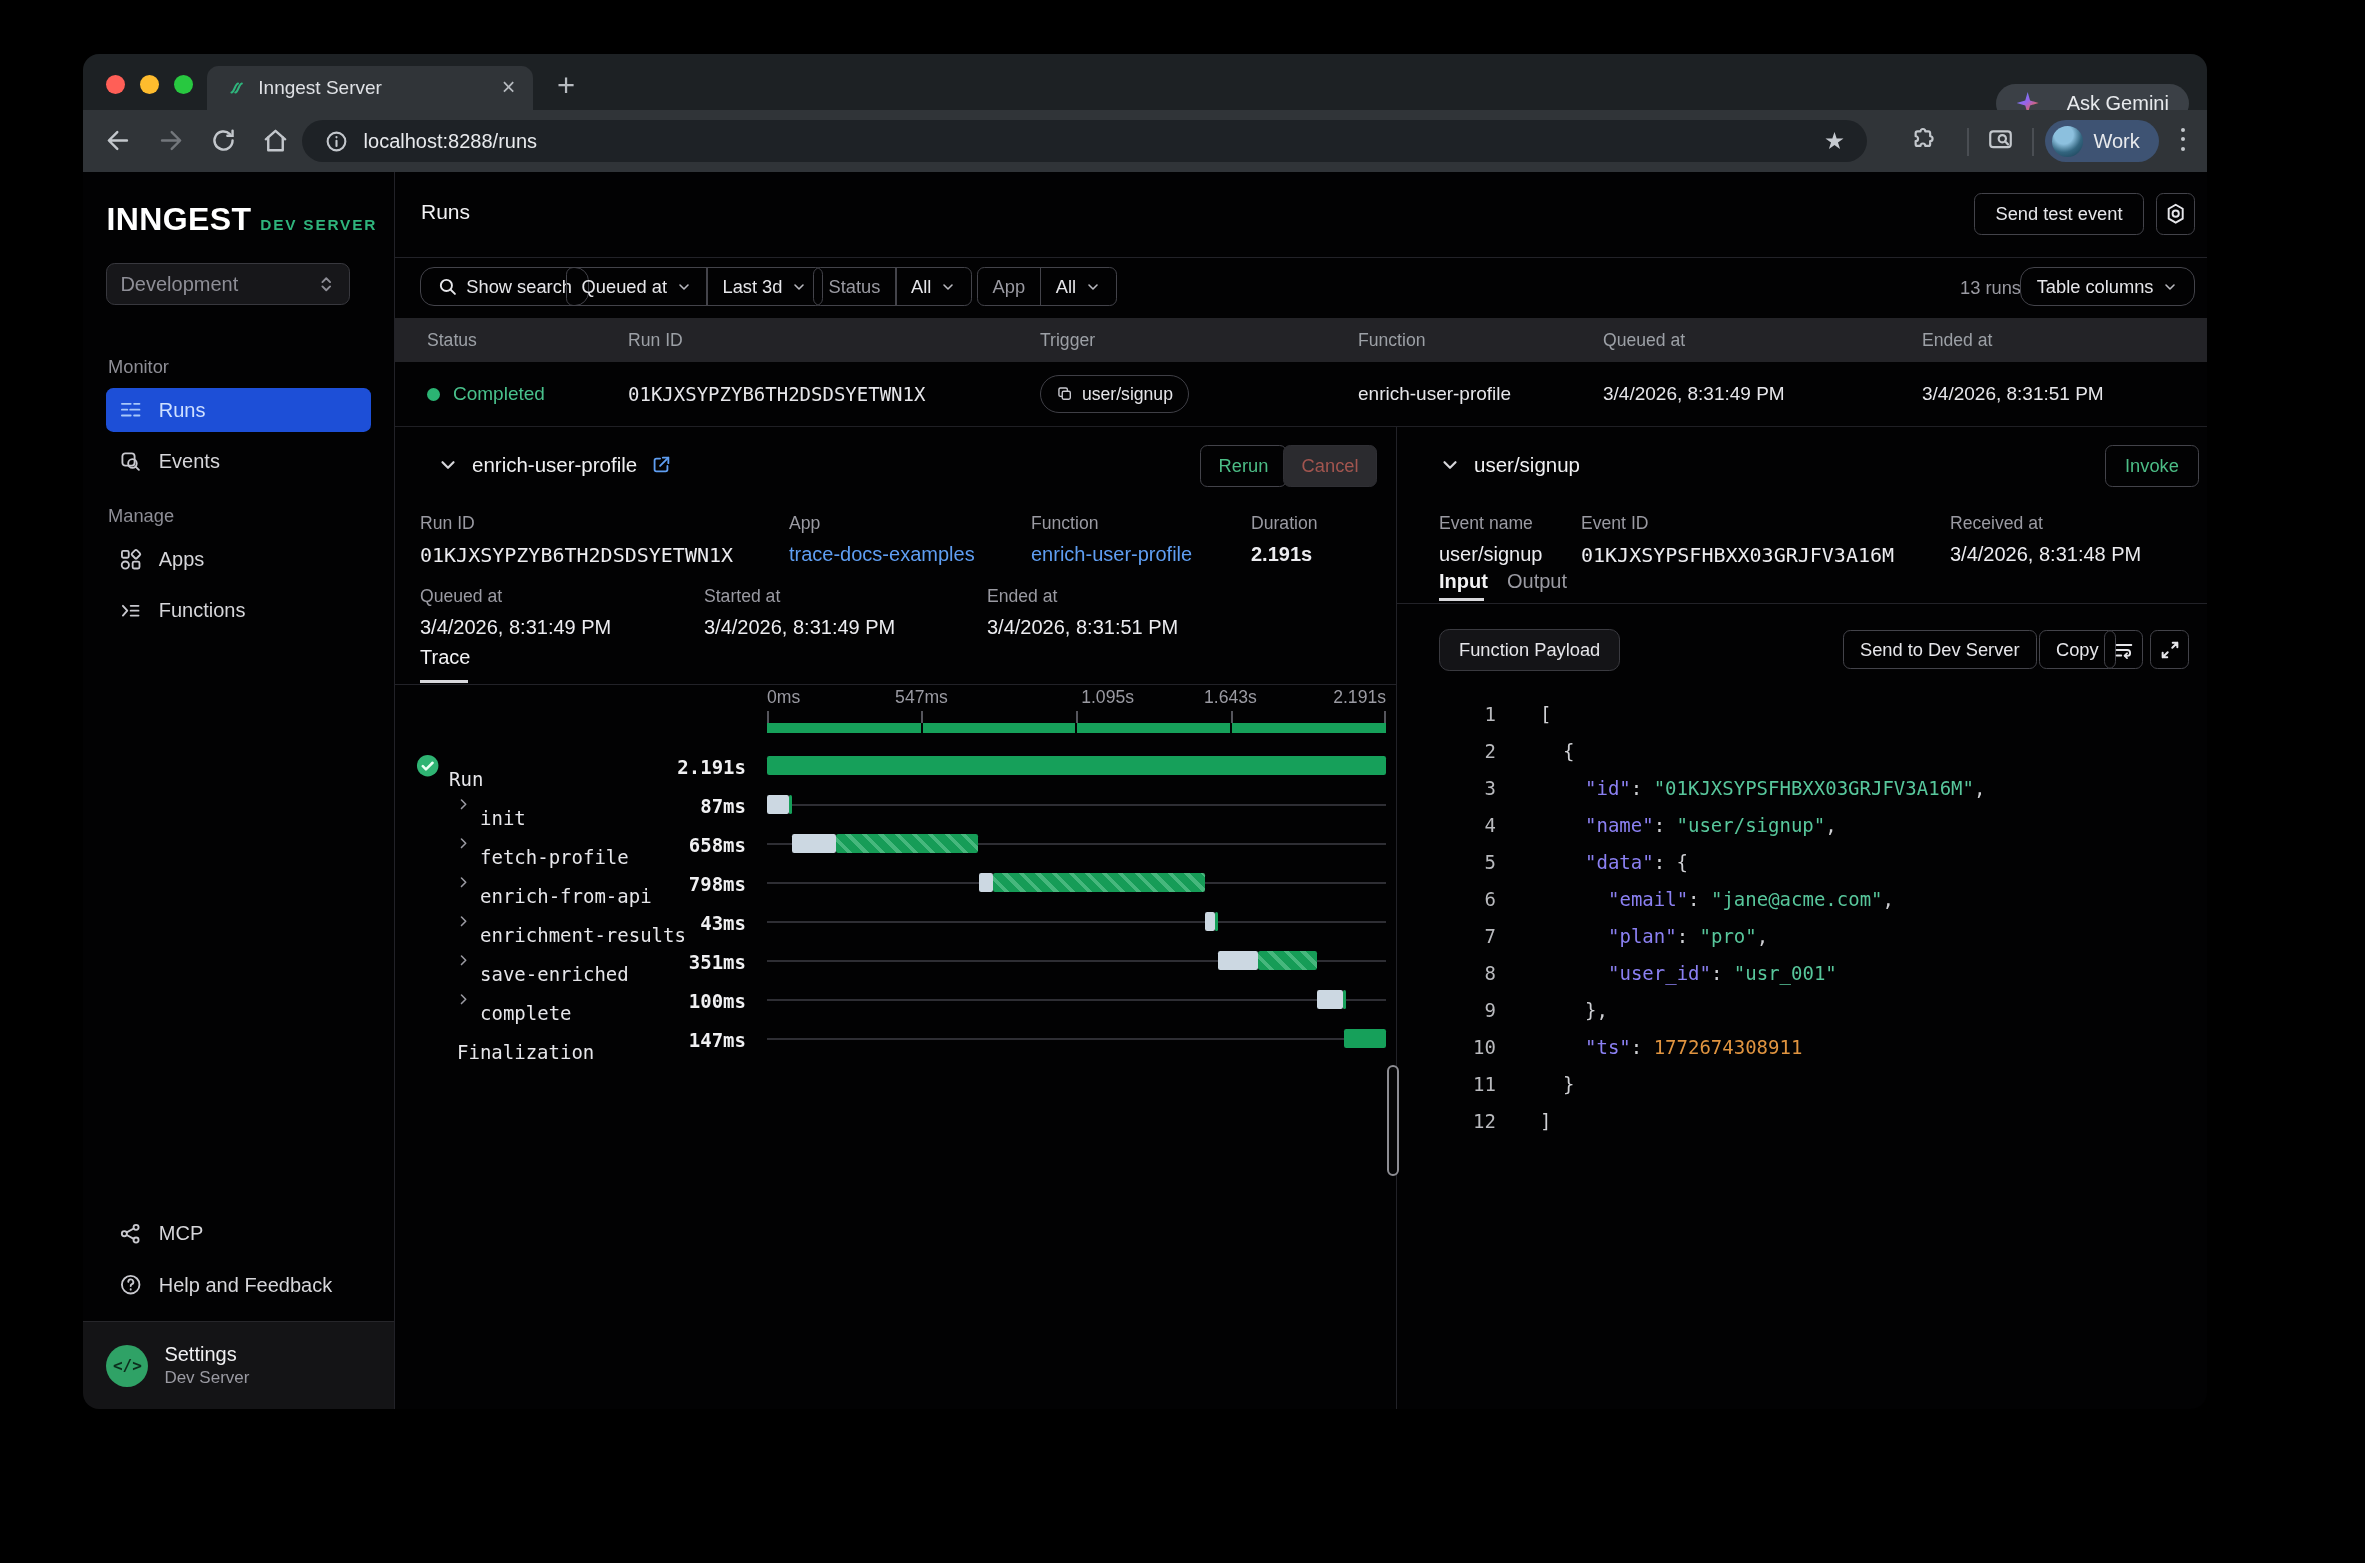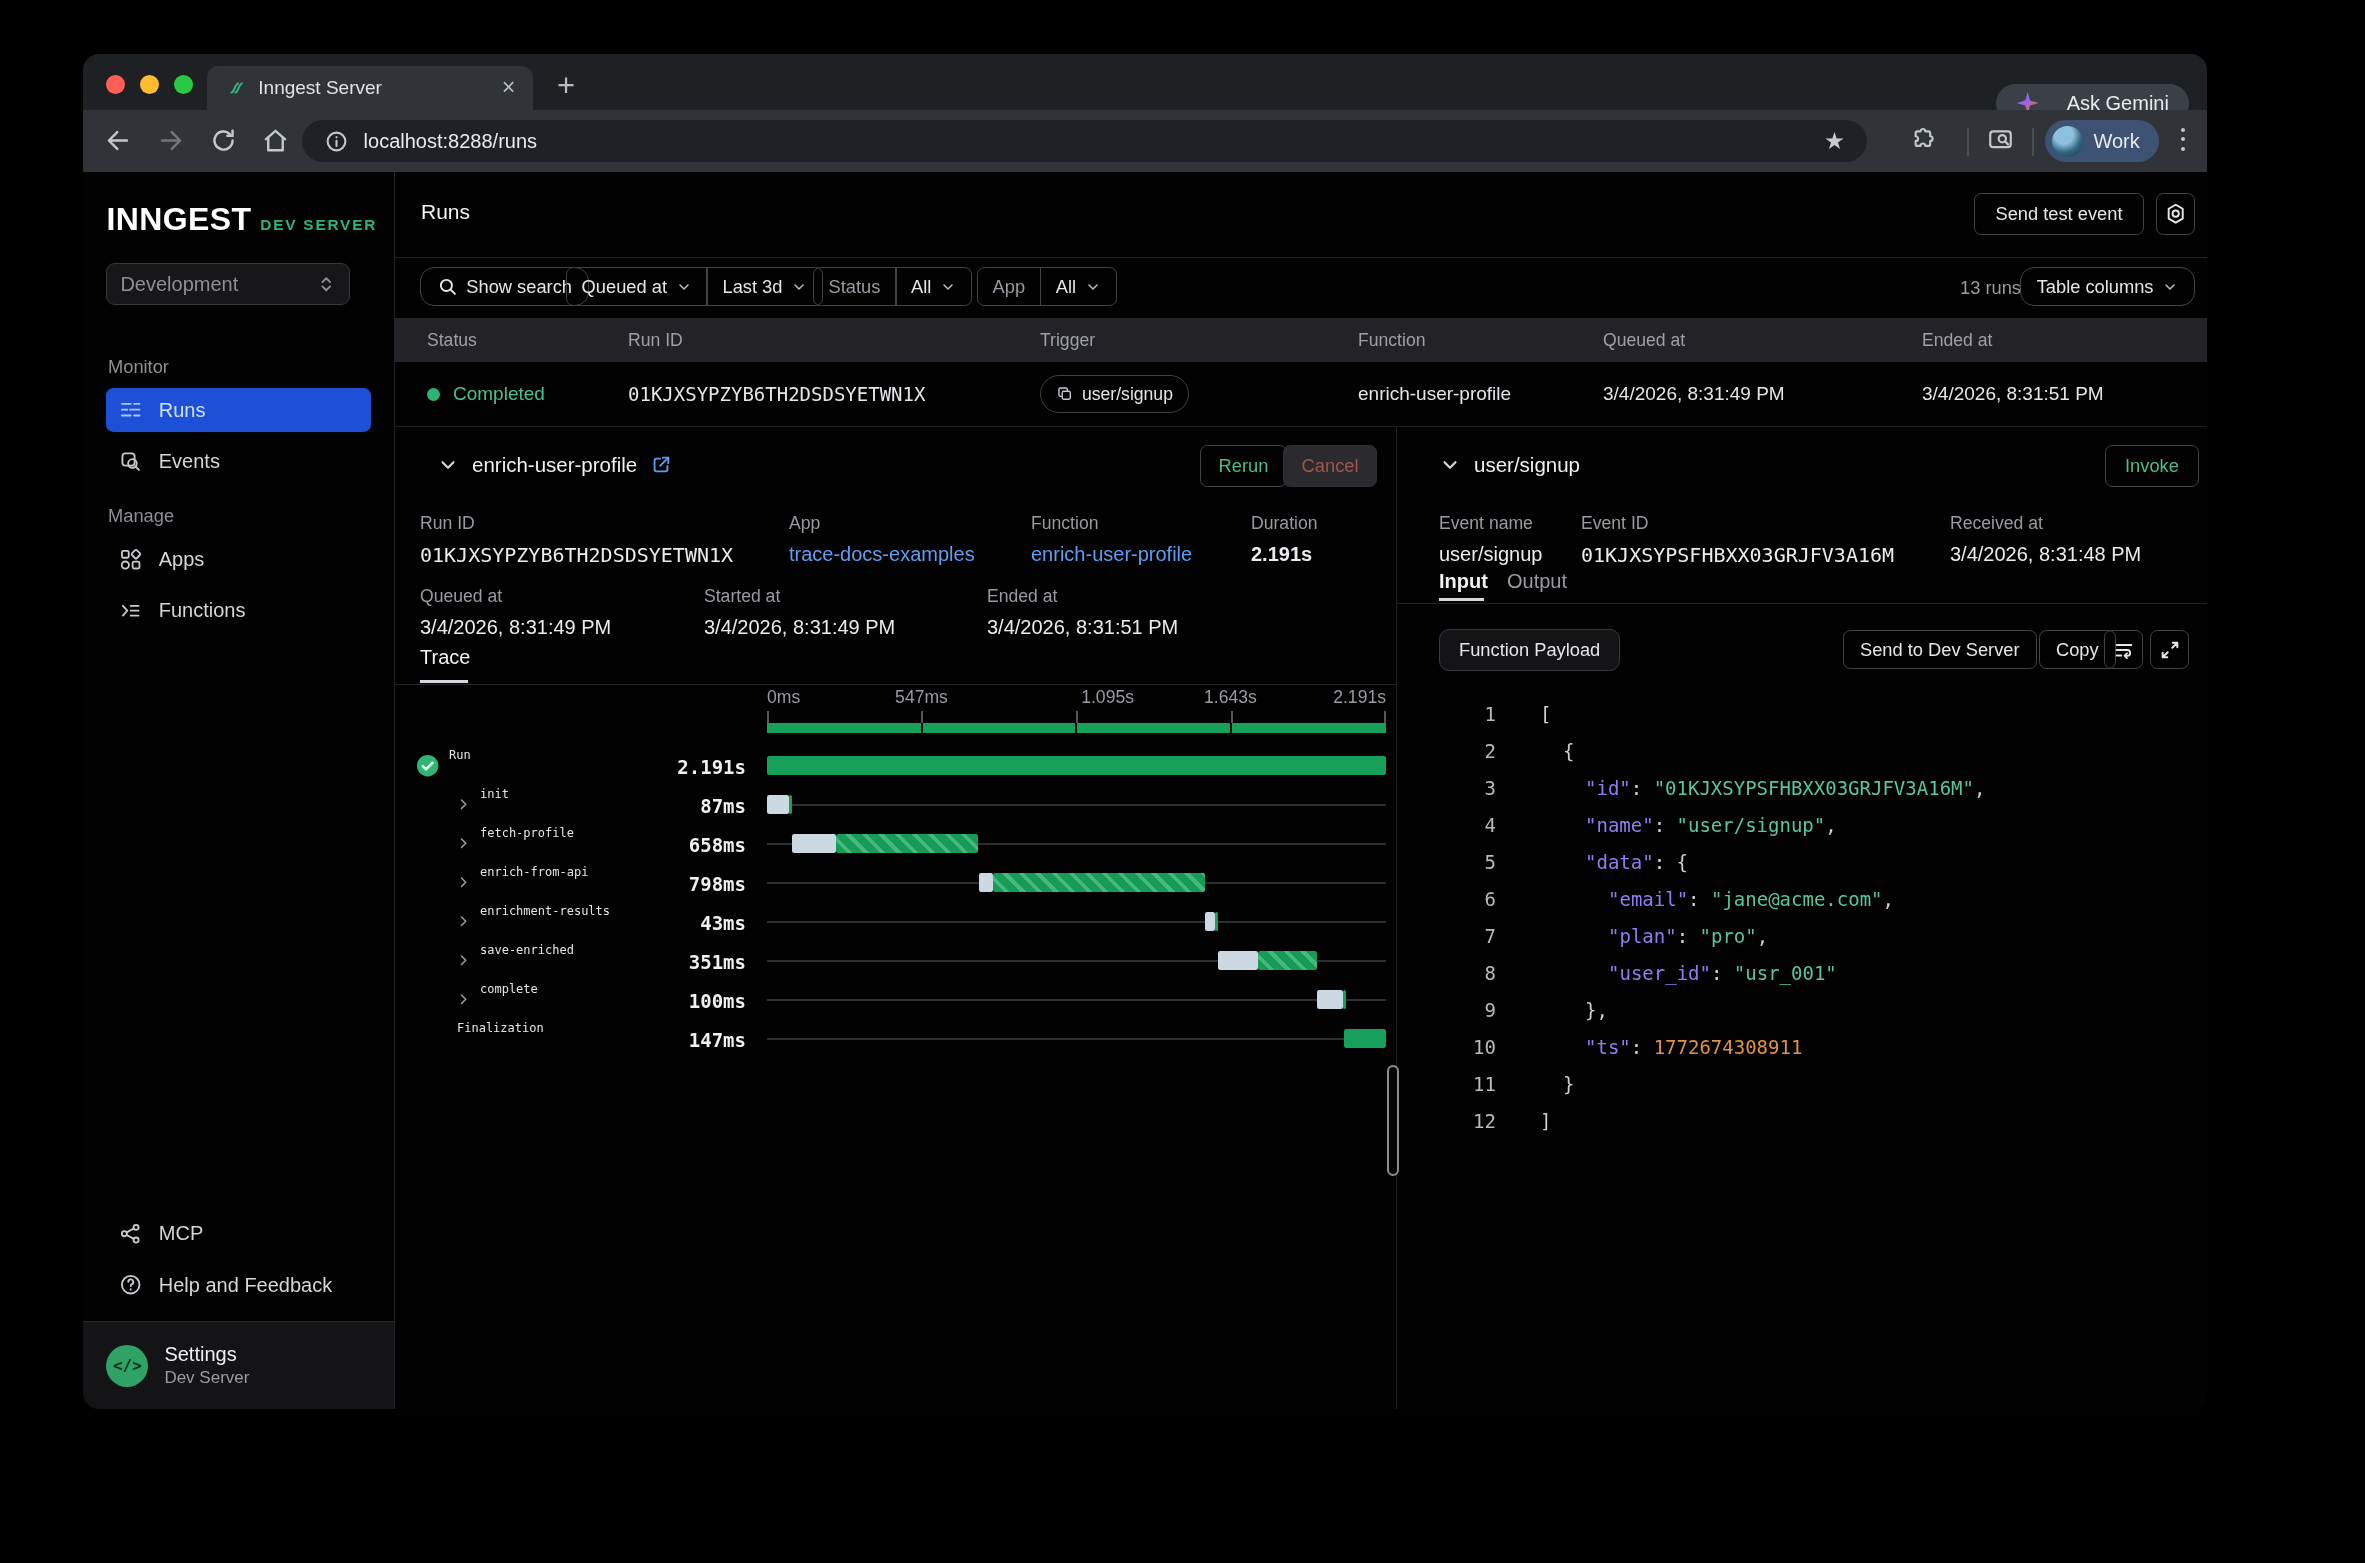--- a/index.html
+++ b/index.html
@@ -92,21 +92,21 @@
   .fgrp{position:absolute;}
   .tracetab{position:absolute;left:25px;top:219px;font-size:20px;color:#f2f2f4;}
   .tabuline{position:absolute;left:25px;top:253px;width:48px;height:2.9px;background:#d8d8dc;}
   
   .axis-lbl{position:absolute;top:260px;font-size:17.6px;color:#9a9aa2;}
   .tick{position:absolute;top:284px;width:1.5px;height:11.7px;background:#55555c;}
   .strip{position:absolute;left:372px;top:296px;width:619px;height:9.5px;background:#16a05a;}
   .stripgap{position:absolute;top:296px;width:2.2px;height:9.5px;background:#020203;}
   #trace-rows{position:absolute;left:0;right:0;top:319px;}
   .trrow{position:relative;height:39px;}
-  .trrow .lab{position:absolute;top:2px;font-size:12px;color:#e6e6ea;}
+  .trrow .lab{position:absolute;top:22px;font-size:19px;color:#e6e6ea;}
   .trrow .dur{position:absolute;top:9.5px;left:212px;width:139px;text-align:right;font-size:19px;
     color:#f0f0f2;font-weight:bold;}
   .trrow .track{position:absolute;left:372px;top:19px;width:619px;height:1.5px;background:#2e2e34;}
   .seg{position:absolute;top:10.2px;height:19px;border-radius:2.2px;}
   .seg.queue{background:#ccd8e2;}
   .seg.solid{background:#16a05a;}
   .seg.hatched{background:repeating-linear-gradient(45deg,#169c57 0 8px,#46b77d 8px 11.7px);}
   .scrollthumb{position:absolute;left:992px;top:638px;width:11.7px;height:111px;border-radius:6.6px;
     border:2.2px solid #8d8d93;background:#050506;box-sizing:border-box;z-index:5;}
   

